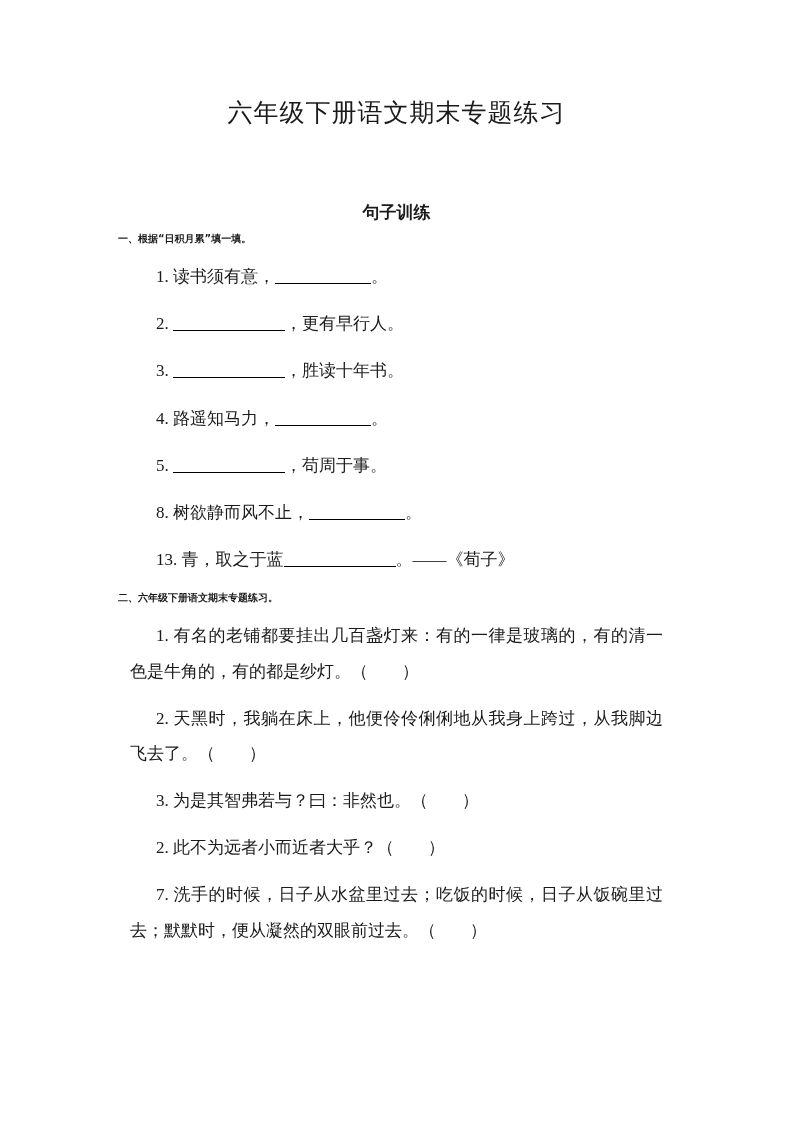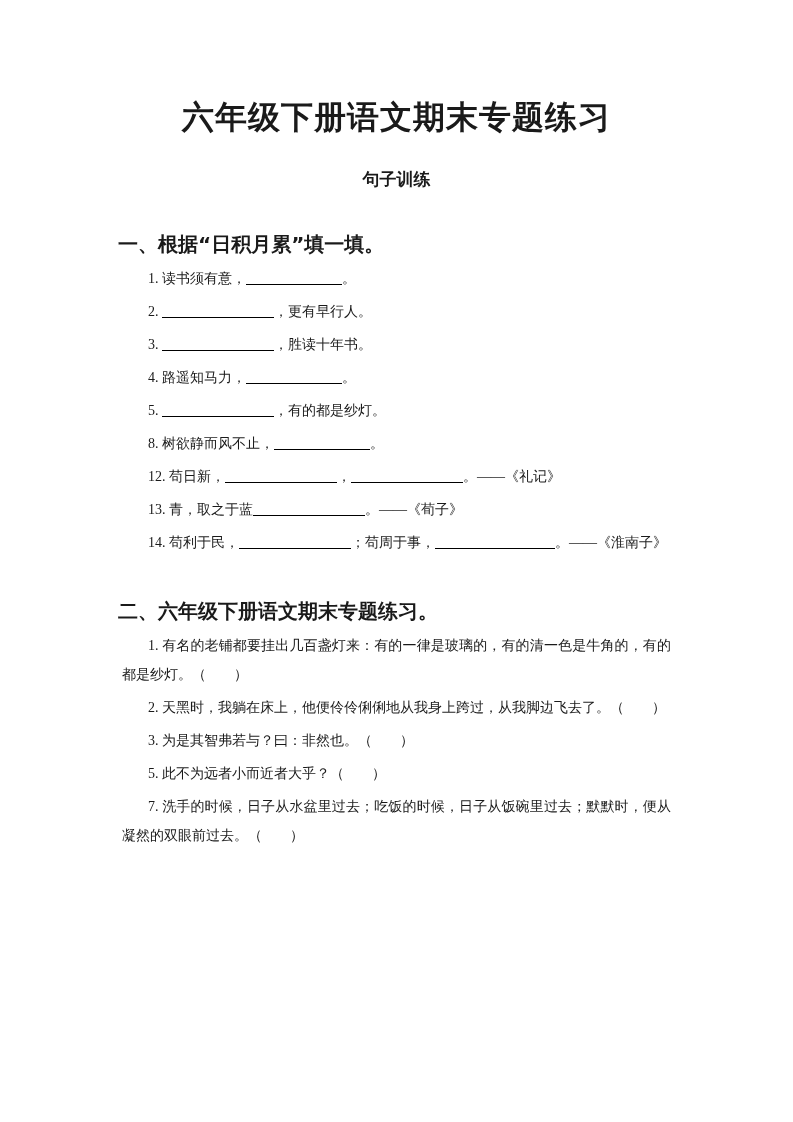--- a/index.html
+++ b/index.html
@@ -17,53 +17,53 @@
   }
   .page {
     width: 793px;
     height: 1122px;
     box-sizing: border-box;
     padding: 0 118px;
     position: relative;
   }
   .doc-title {
     text-align: center;
-    font-size: 32px;
-    font-weight: bold;
+    font-size: 25px;
+    font-weight: normal;
     letter-spacing: 1px;
     margin-top: 96px;
     margin-bottom: 0;
     font-family: "DejaVu Sans", "Liberation Sans", sans-serif;
   }
   .doc-subtitle {
     text-align: center;
     font-size: 17px;
     font-weight: bold;
-    margin-top: 28px;
+    margin-top: 72px;
     margin-bottom: 0;
     font-family: "Liberation Serif", "DejaVu Serif", serif;
   }
   .section-heading {
-    font-size: 20px;
+    font-size: 10px;
     font-weight: bold;
-    margin-top: 36px;
+    margin-top: 6px;
     margin-bottom: 2px;
     line-height: 1.7;
     font-family: "DejaVu Sans", "Liberation Sans", sans-serif;
   }
   .q-list {
     margin: 0;
     padding: 0;
     list-style: none;
   }
   .q-item {
-    font-size: 14px;
+    font-size: 17px;
     line-height: 2.07;
     text-indent: 26px;
-    margin: 4px;
+    margin: 12px;
     text-align: justify;
   }
   .q-item.wrap {
     text-indent: 26px;
   }
   .blank {
     display: inline-block;
     border-bottom: 1px solid #000;
     height: 14px;
     vertical-align: -2px;
@@ -85,42 +85,40 @@
     <div class="q-list">
 
       <p class="q-item"><span>1. 读书须有意，</span><span class="blank b-md"></span><span>。</span></p>
 
       <p class="q-item"><span>2. </span><span class="blank b-lg"></span><span>，更有早行人。</span></p>
 
       <p class="q-item"><span>3. </span><span class="blank b-lg"></span><span>，胜读十年书。</span></p>
 
       <p class="q-item"><span>4. 路遥知马力，</span><span class="blank b-md"></span><span>。</span></p>
 
-      <p class="q-item"><span>5. </span><span class="blank b-lg"></span><span>，有的都是纱灯。</span></p>
+      <p class="q-item"><span>5. </span><span class="blank b-lg"></span><span>，苟周于事。</span></p>
 
 
 
       <p class="q-item"><span>8. 树欲静而风不止，</span><span class="blank b-md"></span><span>。</span></p>
 
 
 
 
-      <p class="q-item"><span>12. 苟日新，</span><span class="blank b-lg"></span><span>，</span><span class="blank b-lg"></span><span>。——《礼记》</span></p>
 
       <p class="q-item"><span>13. 青，取之于蓝</span><span class="blank b-lg"></span><span>。——《荀子》</span></p>
 
-      <p class="q-item wrap"><span>14. 苟利于民，</span><span class="blank b-lg"></span><span>；苟周于事，</span><span class="blank b-xl"></span><span>。——《淮南子》</span></p>
 
     </div>
   </div>
 
   <div>
     <div class="section-heading">二、六年级下册语文期末专题练习。</div>
     <div class="q-list">
       <p class="q-item">1. 有名的老铺都要挂出几百盏灯来：有的一律是玻璃的，有的清一色是牛角的，有的都是纱灯。（　　）</p>
       <p class="q-item">2. 天黑时，我躺在床上，他便伶伶俐俐地从我身上跨过，从我脚边飞去了。（　　）</p>
       <p class="q-item">3. 为是其智弗若与？曰：非然也。（　　）</p>
-      <p class="q-item">5. 此不为远者小而近者大乎？（　　）</p>
+      <p class="q-item">2. 此不为远者小而近者大乎？（　　）</p>
       <p class="q-item">7. 洗手的时候，日子从水盆里过去；吃饭的时候，日子从饭碗里过去；默默时，便从凝然的双眼前过去。（　　）</p>
     </div>
   </div>
 
 </div>
 
 </body></html>

